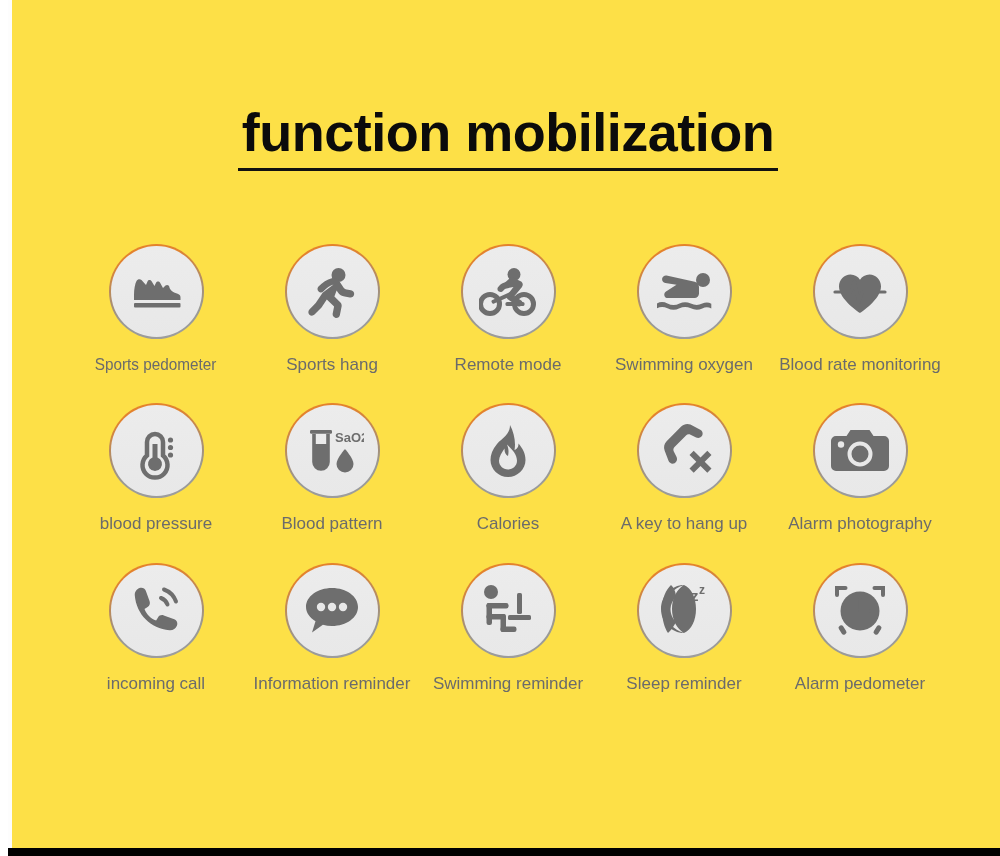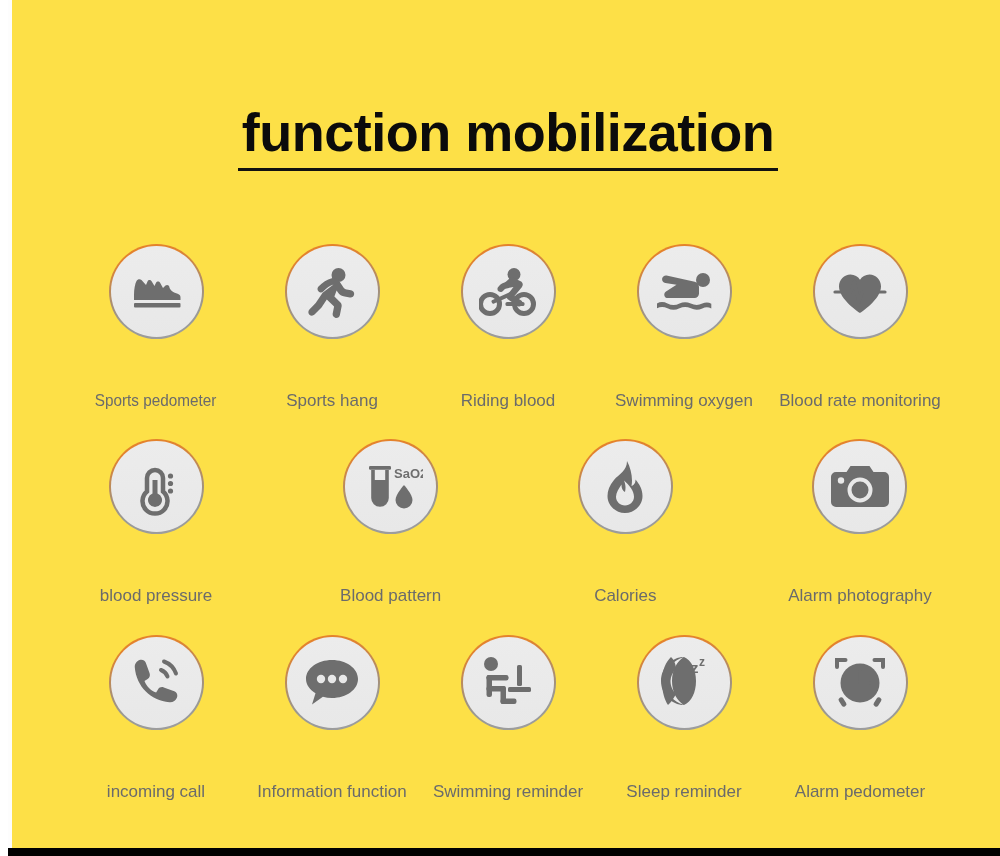--- a/index.html
+++ b/index.html
@@ -76,21 +76,20 @@
     align-items: flex-start;
   }
   .row-1 { margin-bottom: 28px; }
   .row-2 { margin-bottom: 28px; }
 
   .cell {
     width: 176px;
     display: flex;
     flex-direction: column;
     align-items: center;
-    gap: 36px;
   }
 
   
   .badge {
     position: relative;
     width: 95px;
     height: 95px;
     border-radius: 50%;
     background:
       linear-gradient(#ececec, #e8e8e8) padding-box,
@@ -166,21 +165,21 @@
         <div class="badge">
           <svg width="58" height="50" viewBox="0 0 58 50">
             <circle class="ico" cx="35" cy="7.5" r="6.5"></circle>
             <circle class="ico-stroke" cx="11" cy="37" r="9.5" stroke-width="5"></circle>
             <circle class="ico-stroke" cx="45" cy="37" r="9.5" stroke-width="5"></circle>
             <path class="ico" d="M25.5 15.5 C22.8 16.3 20.5 18 19 20.3 C18 21.8 18.4 23.7 19.9 24.6 C21.3 25.5 23.2 25.1 24.2 23.7 C25 22.5 26.2 21.7 27.6 21.4 L34.5 20 L28.5 27.5 C27.2 29.1 27.5 31.3 29.1 32.4 L38.6 38.9 C40.1 39.9 42.1 39.5 43.1 38 C44.1 36.5 43.7 34.5 42.2 33.5 L35.5 28.9 L42.8 20.2 C44.5 18.1 43.9 15.3 41.6 14.2 L33.4 10.3 C31 9.2 28.2 14.7 25.5 15.5 Z"></path>
             <rect class="ico" x="12" y="33.6" width="22" height="4" rx="1.6" transform="rotate(-24 12 33.6)"></rect>
             <rect class="ico" x="26.5" y="35" width="19" height="4" rx="1.6"></rect>
           </svg>
         </div>
-        <div class="label">Riding blood</div>
+        <div class="label">Remote mode</div>
       </div>
 
       <div class="cell">
         <div class="badge">
           <svg width="60" height="44" viewBox="0 0 60 44">
             <circle class="ico" cx="49" cy="10" r="7"></circle>
             <path class="ico" d="M12.5 5.5 C10.3 5.2 8.4 6.7 8.1 8.8 C7.8 10.9 9.3 12.8 11.4 13.1 L22.5 14.8 L12 21.5 C9.5 23.1 9.8 26.8 12.5 28 L40.5 28 C43 28 45 26 45 23.5 L45 17 C45 14.5 43.2 12.3 40.7 11.8 Z"></path>
             <path class="ico" d="M3 33.5 C6.5 31.5 10 31.8 13.5 33.5 C17.6 35.5 21.5 35.5 25.5 33.5 C29.2 31.7 33 31.7 36.8 33.5 C40.7 35.4 44.5 35.4 48.3 33.6 C51.4 32.2 54.4 32.2 57.3 33.7 L57.3 38.5 C54.4 37 51.4 37 48.3 38.4 C44.5 40.2 40.7 40.2 36.8 38.3 C33 36.5 29.2 36.5 25.5 38.3 C21.5 40.3 17.6 40.3 13.5 38.3 C10 36.6 6.5 36.3 3 38.3 Z"></path>
           </svg>
         </div>
@@ -229,20 +228,29 @@
 
       <div class="cell">
         <div class="badge">
           <svg width="48" height="58" viewBox="0 0 48 58">
             <path class="ico" d="M26 3 C26 13 18 16 13 22 C8.5 27.4 6.5 32.5 6.5 38 C6.5 47.4 14.5 55 24 55 C33.5 55 41.5 47.4 41.5 38 C41.5 31 38.5 26.5 34.5 21.5 C34.5 25.5 32.5 27.5 30.5 28 C32 20 30 10.5 26 3 Z M24 47.5 C19 47.5 15 43.6 15 38.8 C15 34.5 18 30.5 20.5 26.5 C20.5 31 22 33 24 34 C25 29.5 24.5 26 23 22.5 C28 27 33 32.5 33 38.8 C33 43.6 29 47.5 24 47.5 Z"></path>
           </svg>
         </div>
         <div class="label">Calories</div>
       </div>
 
+      <div class="cell">
+        <div class="badge">
+          <svg width="58" height="56" viewBox="0 0 58 56">
+            <path class="ico" d="M44.8 6.5 C47.3 7.4 48.4 10.3 47.2 12.6 C46.1 14.8 43.3 15.7 41.1 14.6 L35.5 11.8 C34 11 32.2 11.3 31 12.5 L19.5 24 C18.3 25.2 18 27 18.8 28.5 L21.6 34.1 C22.7 36.3 21.8 39.1 19.6 40.2 C17.3 41.4 14.4 40.3 13.5 37.8 L9.6 27.4 C8.4 24.2 9.2 20.6 11.6 18.2 L26.2 3.6 C28.6 1.2 32.2 0.4 35.4 1.6 Z"></path>
+            <path class="ico" d="M34.5 32 L38.7 27.8 L45.5 34.6 L52.3 27.8 L56.5 32 L49.7 38.8 L56.5 45.6 L52.3 49.8 L45.5 43 L38.7 49.8 L34.5 45.6 L41.3 38.8 Z"></path>
+          </svg>
+        </div>
+        <div class="label">A key to hang up</div>
+      </div>
 
       <div class="cell">
         <div class="badge">
           <svg width="60" height="48" viewBox="0 0 60 48">
             <path class="ico" d="M20.5 3 L39.5 3 L43.5 9 L54 9 A5 5 0 0 1 59 14 L59 39 A5 5 0 0 1 54 44 L6 44 A5 5 0 0 1 1 39 L1 14 A5 5 0 0 1 6 9 L16.5 9 Z"></path>
             <circle cx="30" cy="27" r="10.5" fill="none" stroke="#e8e8e8" stroke-width="4"></circle>
             <circle cx="11" cy="17.5" r="3.2" fill="#e8e8e8"></circle>
           </svg>
         </div>
         <div class="label">Alarm photography</div>
@@ -265,21 +273,21 @@
 
       <div class="cell">
         <div class="badge">
           <svg width="56" height="50" viewBox="0 0 56 50">
             <path class="ico" d="M28 3 C42.4 3 54 11.5 54 22 C54 32.5 42.4 41 28 41 C24.8 41 21.7 40.6 18.9 39.8 L8 47.5 L11.5 36.2 C5.5 32.6 2 27.6 2 22 C2 11.5 13.6 3 28 3 Z"></path>
             <circle cx="17" cy="22" r="4.2" fill="#e8e8e8"></circle>
             <circle cx="28" cy="22" r="4.2" fill="#e8e8e8"></circle>
             <circle cx="39" cy="22" r="4.2" fill="#e8e8e8"></circle>
           </svg>
         </div>
-        <div class="label">Information function</div>
+        <div class="label">Information reminder</div>
       </div>
 
       <div class="cell">
         <div class="badge">
           <svg width="56" height="52" viewBox="0 0 56 52">
             <circle class="ico" cx="11" cy="8" r="7"></circle>
             <rect class="ico" x="6.5" y="19" width="5.5" height="22" rx="2.2"></rect>
             <rect class="ico" x="6.5" y="19" width="22" height="5.5" rx="2.2"></rect>
             <rect class="ico" x="6.5" y="30" width="19" height="5.5" rx="2.2"></rect>
             <rect class="ico" x="20.5" y="30" width="5.5" height="18" rx="2.2"></rect>

